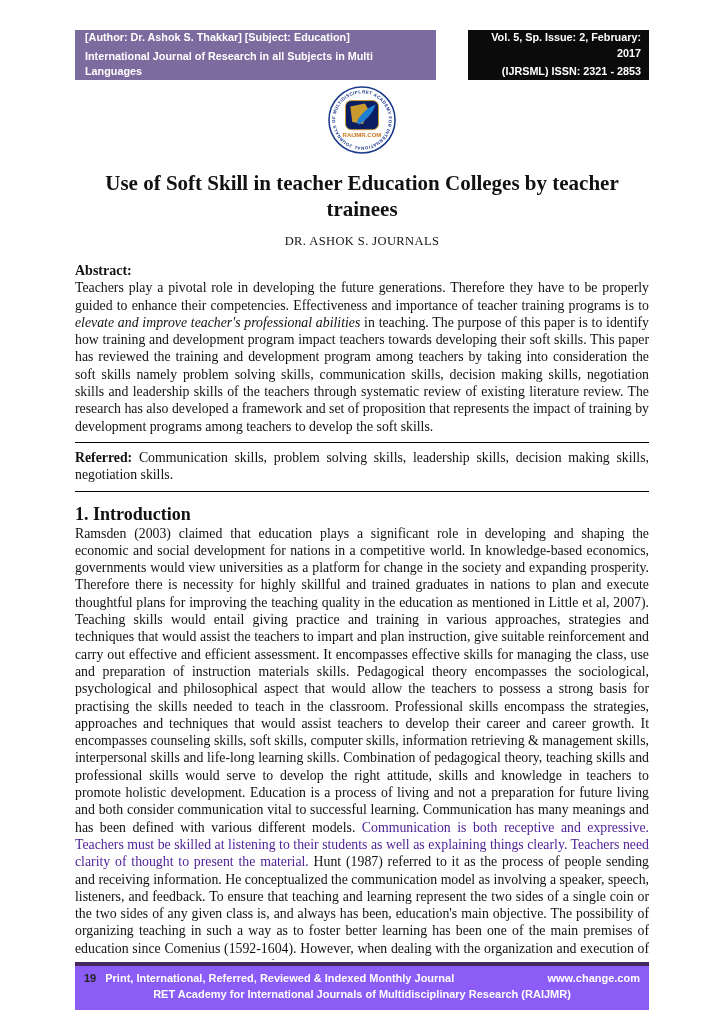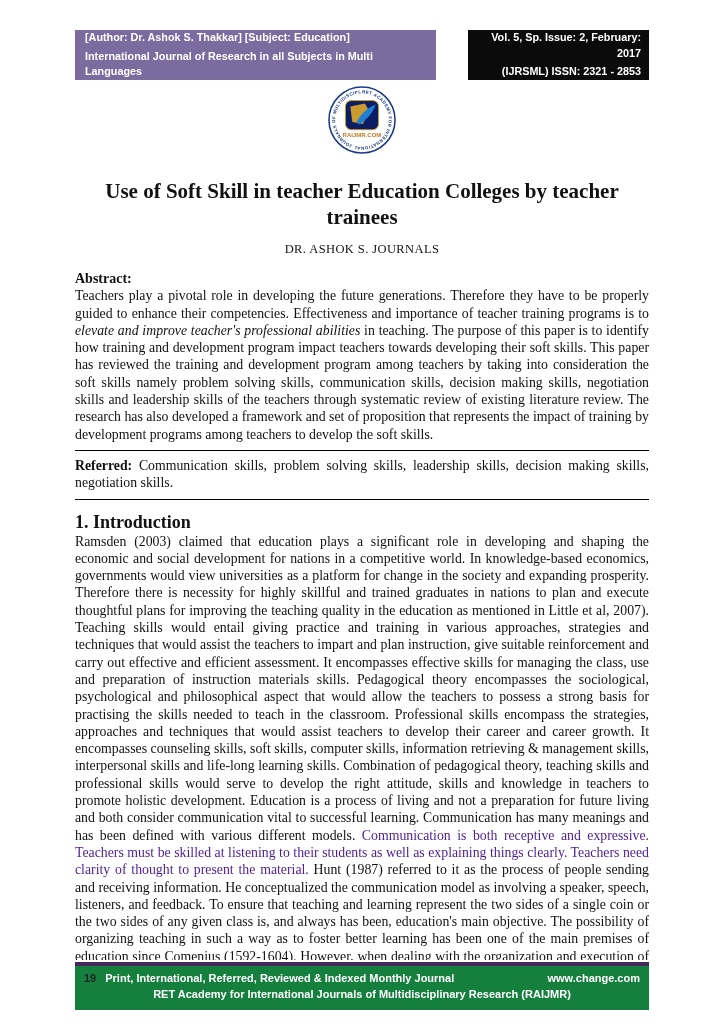--- a/index.html
+++ b/index.html
@@ -26,39 +26,39 @@
     margin-left:32px;
   }
   
   .doc {
     position:absolute; left:75px; top:86px; width:574px; height:874px;
     overflow:hidden;
   }
   .logo-wrap { text-align:center; }
   .logo-wrap svg { display:inline-block; }
   .paper-title {
-    margin:20px auto 0; max-width:524px; text-align:center;
+    margin:12px auto 0; max-width:524px; text-align:center;
     font-size:21px; font-weight:bold; line-height:26px;
   }
   .paper-author {
     margin-top:12px; text-align:center; font-size:12.5px; letter-spacing:.4px;
   }
   .body-text { font-size:13.8px; line-height:17.3px; text-align:justify; }
   .abstract-heading { margin-top:13px; font-weight:bold; font-size:14px; }
   .italic-seg { font-style:italic; }
   .gray-seg { color:#4c1d95; }
   .rule {
     border:none; border-top:1.5px solid #000; margin:7px 0 6px;
   }
   .keywords-block b { font-weight:bold; }
   .intro-heading { margin-top:12px; font-weight:bold; font-size:18px; }
   
   .footer {
     position:absolute; left:75px; top:962px; width:574px;
-    background:#15803d; border-top:4px solid #44285e;
+    background:#8b5cf6; border-top:4px solid #44285e;
     font-family:"Liberation Sans", sans-serif; font-weight:bold;
     color:#fff; font-size:11px; padding:5px 9px 7px; line-height:1.45;
   }
   .footer-line1 { display:flex; justify-content:space-between; align-items:baseline; }
   .footer-left-group { display:flex; gap:9px; align-items:baseline; }
   .footer-num { color:#242424; }
   .footer-line2 { text-align:center; }
 </style>
 </head>
 <body>

